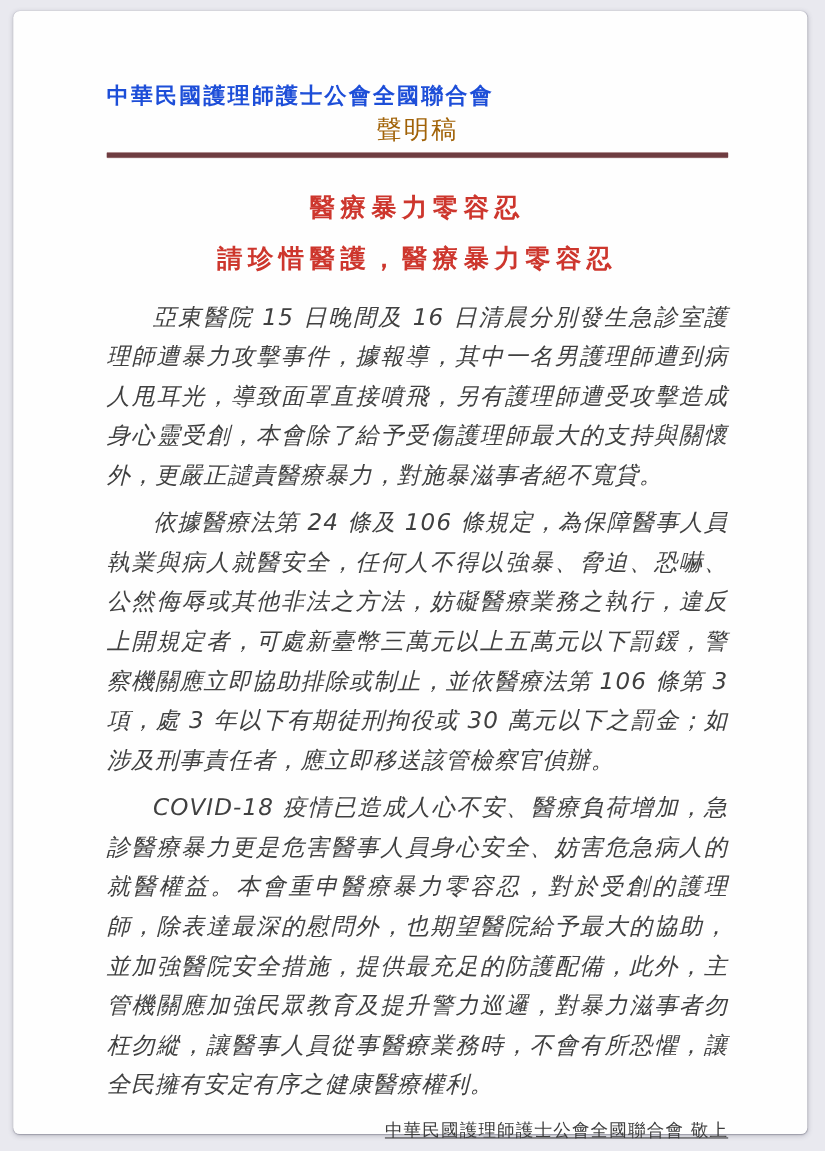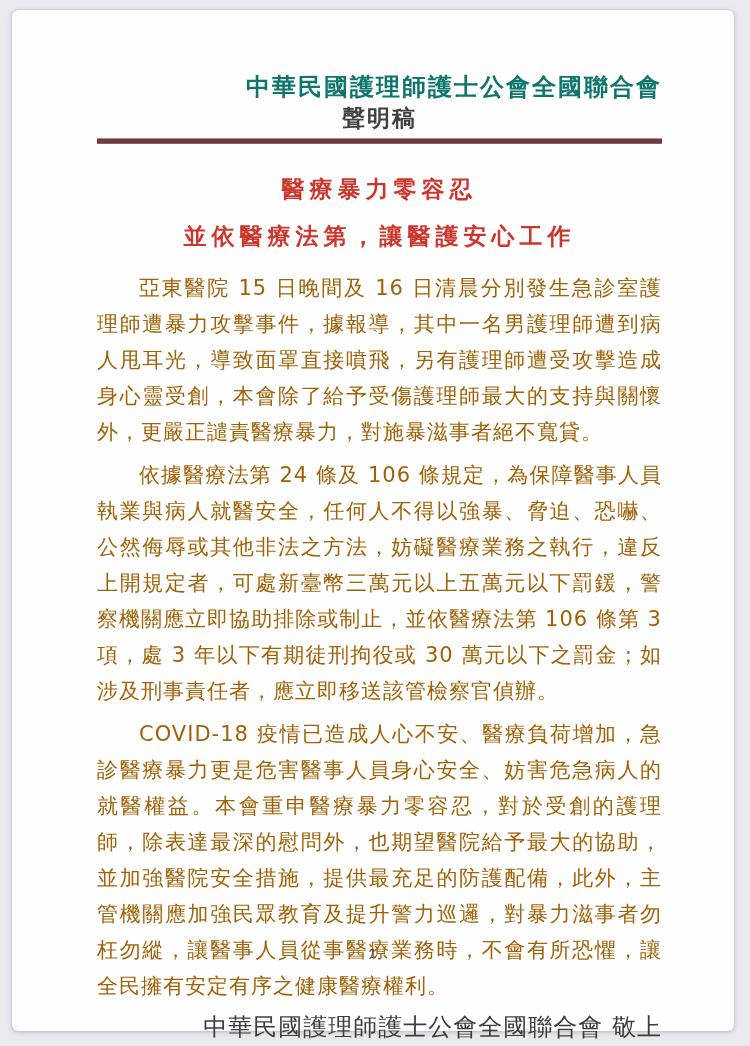--- a/index.html
+++ b/index.html
@@ -18,36 +18,36 @@
     width: 722px;
     height: 1021px;
     background: #fefefe;
     border-radius: 6px;
     box-shadow: 0 1px 5px rgba(60,60,80,0.25), 0 0 1px rgba(60,60,80,0.3);
   }
   .content {
     padding: 62px 72px 0 85px;
   }
   .org-title {
-    text-align: right;
+    text-align: left;
     font-family: "DejaVu Serif", serif;
     font-weight: 700;
-    font-size: 24px;
+    font-size: 20px;
     line-height: 30px;
     letter-spacing: 2px;
-    color: #0f766e;
+    color: #1d4ed8;
   }
   .doc-type {
     text-align: center;
     font-family: "DejaVu Serif", serif;
-    font-weight: 700;
+    font-weight: 400;
     font-size: 23px;
     line-height: 28px;
     letter-spacing: 2px;
-    color: #404040;
+    color: #a16207;
     margin-top: 2px;
   }
   .header-rule {
     margin-top: 6px;
     height: 4px;
     background: #6e3c40;
     border-top: 1px solid #b08e90;
     border-bottom: 1px solid #8a5c5f;
     border-radius: 1px;
   }
@@ -59,34 +59,36 @@
     letter-spacing: 5px;
     color: #cd362d;
   }
   .stmt-title.first { margin-top: 30px; }
   .stmt-title.second { margin-top: 17px; }
   .body-text { margin-top: 19px; }
   .para {
     font-size: 21px;
     line-height: 36px;
     letter-spacing: 1px;
-    color: #a16207;
+    color: #404040;
     text-align: justify;
     text-indent: 2em;
     margin: 0 0 7px 0;
+    font-style: italic;
   }
   .signoff-block {
     margin-top: 2px;
     text-align: right;
     color: #3c3c3c;
   }
   .signoff-line {
-    font-size: 24px;
+    font-size: 16px;
     line-height: 33px;
     letter-spacing: 1px;
+    text-decoration: underline;
   }
   .page-number {
     position: absolute;
     left: 0;
     right: 0;
     bottom: 70px;
     text-align: center;
     font-size: 13px;
     color: #4d4d4d;
   }
@@ -98,21 +100,21 @@
   <div class="content">
 
     <div class="org-title">中華民國護理師護士公會全國聯合會</div>
 
     <div class="doc-type">聲明稿</div>
 
     <div class="header-rule"></div>
 
     <div class="stmt-title first">醫療暴力零容忍</div>
 
-    <div class="stmt-title second">並依醫療法第，讓醫護安心工作</div>
+    <div class="stmt-title second">請珍惜醫護，醫療暴力零容忍</div>
 
     <div class="body-text">
       <p class="para">亞東醫院 15 日晚間及 16 日清晨分別發生急診室護理師遭暴力攻擊事件，據報導，其中一名男護理師遭到病人甩耳光，導致面罩直接噴飛，另有護理師遭受攻擊造成身心靈受創，本會除了給予受傷護理師最大的支持與關懷外，更嚴正譴責醫療暴力，對施暴滋事者絕不寬貸。</p>
       <p class="para">依據醫療法第 24 條及 106 條規定，為保障醫事人員執業與病人就醫安全，任何人不得以強暴、脅迫、恐嚇、公然侮辱或其他非法之方法，妨礙醫療業務之執行，違反上開規定者，可處新臺幣三萬元以上五萬元以下罰鍰，警察機關應立即協助排除或制止，並依醫療法第 106 條第 3 項，處 3 年以下有期徒刑拘役或 30 萬元以下之罰金；如涉及刑事責任者，應立即移送該管檢察官偵辦。</p>
       <p class="para">COVID-18 疫情已造成人心不安、醫療負荷增加，急診醫療暴力更是危害醫事人員身心安全、妨害危急病人的就醫權益。本會重申醫療暴力零容忍，對於受創的護理師，除表達最深的慰問外，也期望醫院給予最大的協助，並加強醫院安全措施，提供最充足的防護配備，此外，主管機關應加強民眾教育及提升警力巡邏，對暴力滋事者勿枉勿縱，讓醫事人員從事醫療業務時，不會有所恐懼，讓全民擁有安定有序之健康醫療權利。</p>
     </div>
 
     <div class="signoff-block">
       <div class="signoff-line">中華民國護理師護士公會全國聯合會 敬上</div>
       <div class="signoff-line">中華民國 110 年 12 月 17 日</div>

